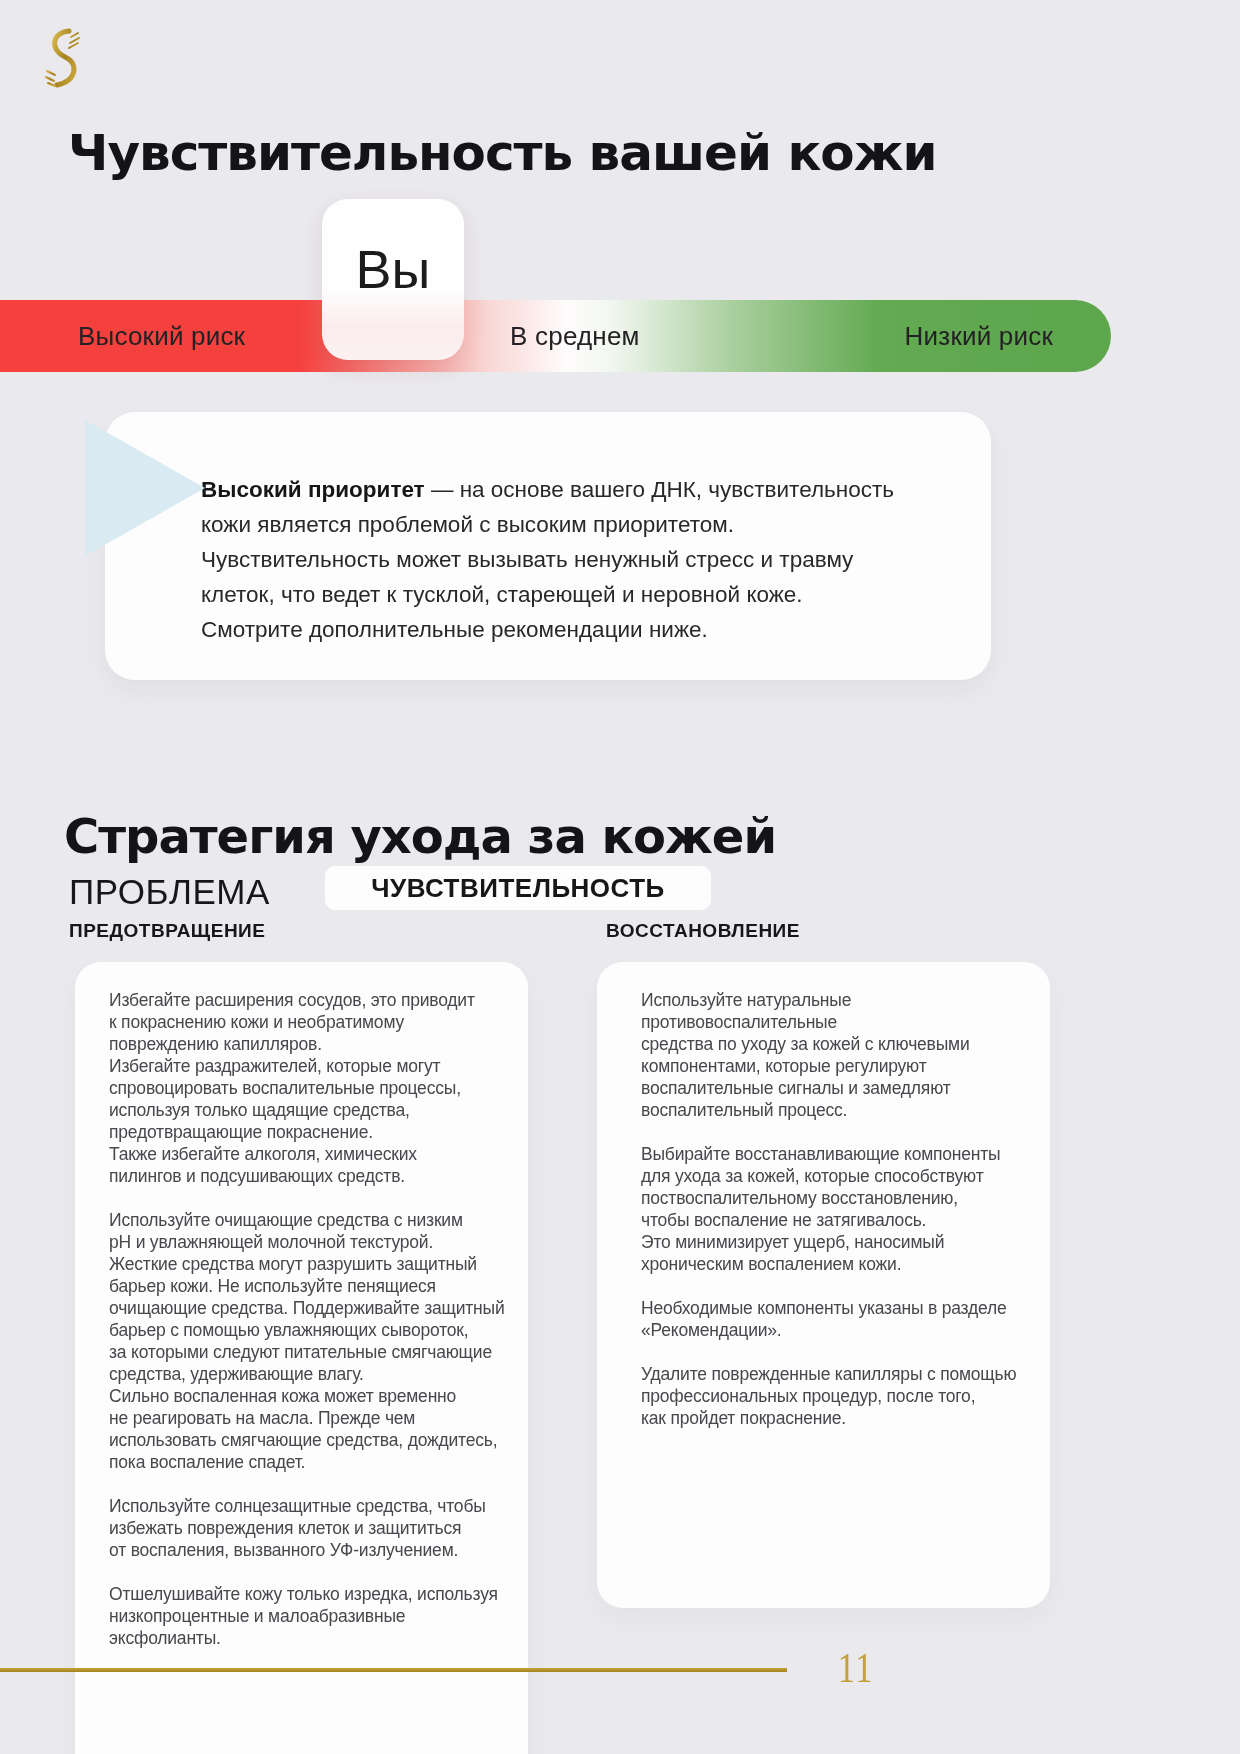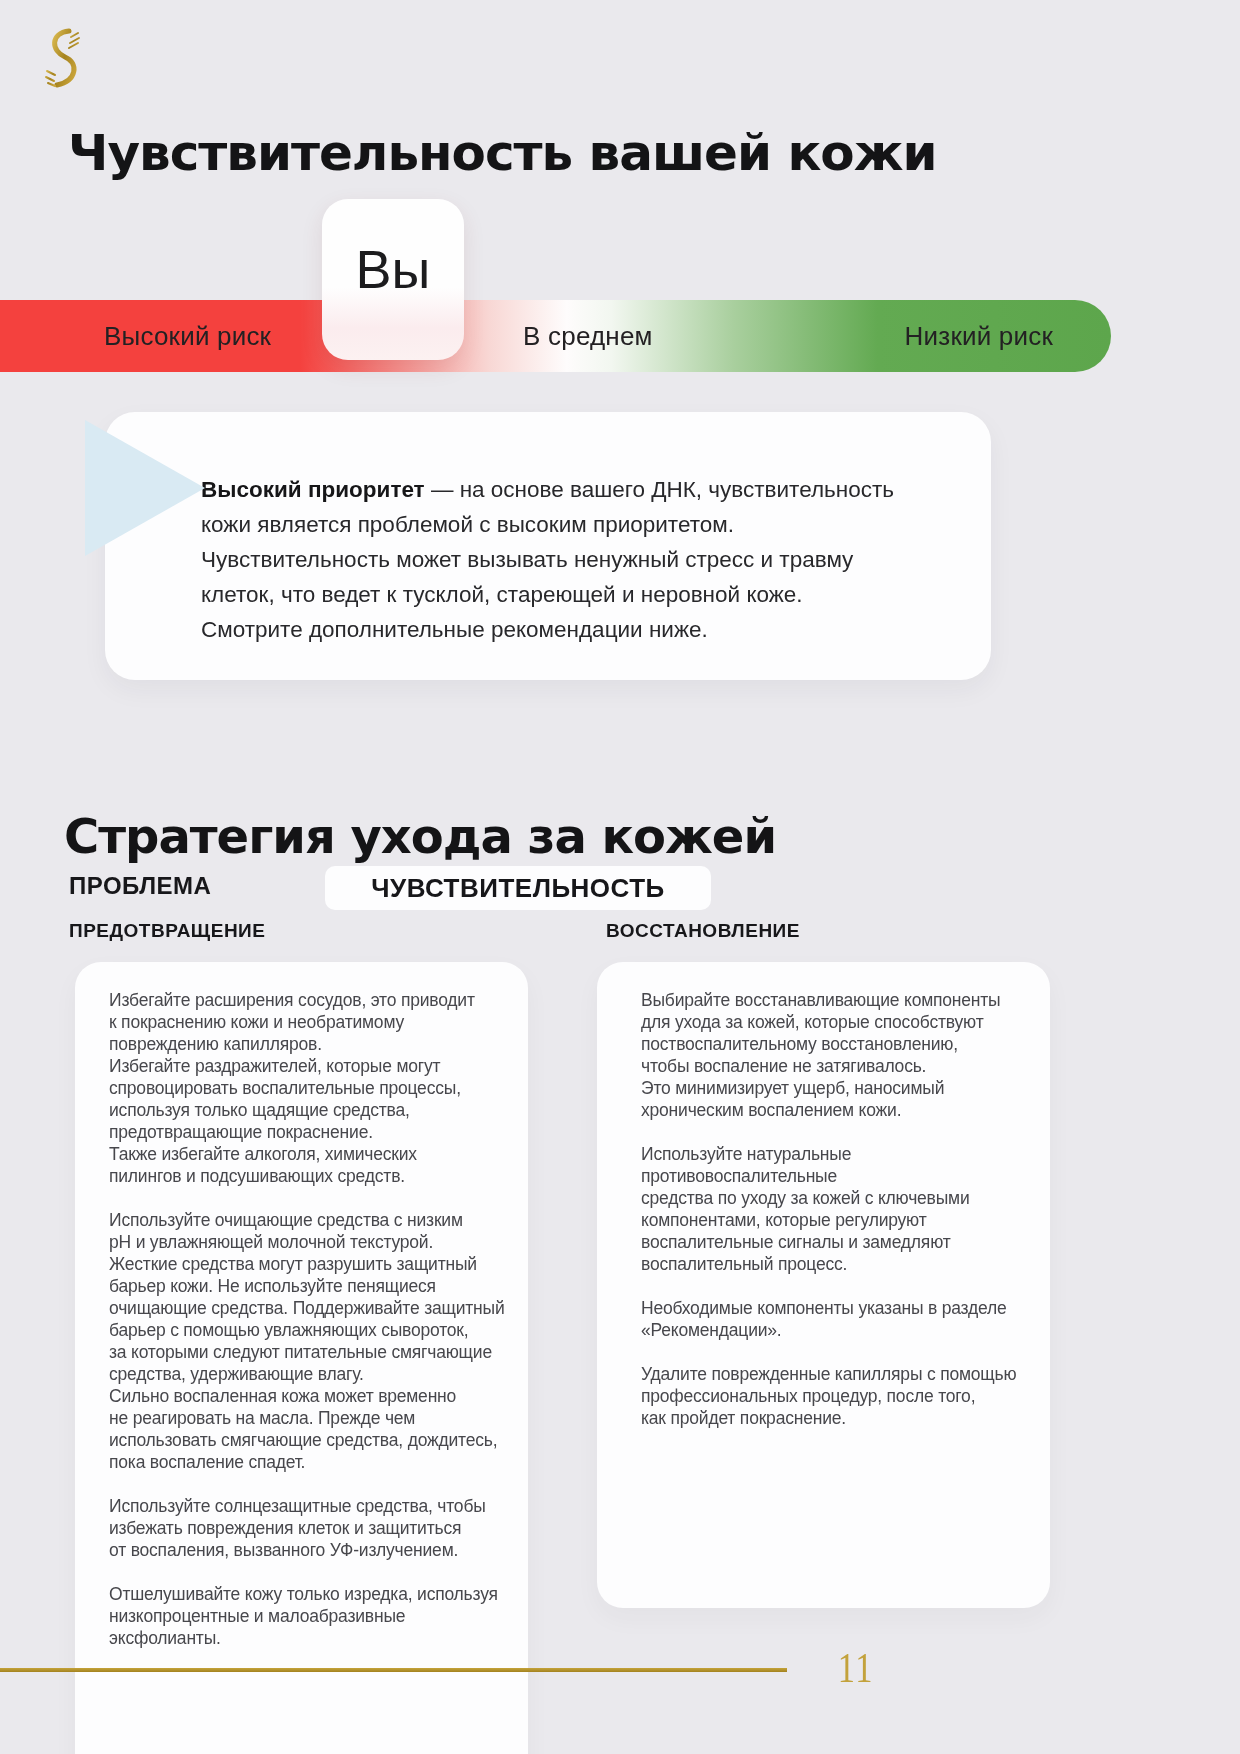--- a/index.html
+++ b/index.html
@@ -11,21 +11,21 @@
   .page-title{position:absolute;left:68px;top:92px;width:1050px;
     font-family:"DejaVu Sans",sans-serif;font-weight:800;font-size:50px;
     letter-spacing:-1px;color:#141416;line-height:1.1;}
 
   
   .risk-bar{position:absolute;left:0;top:300px;width:1111px;height:72px;
     border-radius:0 36px 36px 0;
     background:linear-gradient(90deg,#f4413e 0%,#f4413e 27%,#f8d7d4 44%,#fefcfc 51%,#f2f7f0 55%,#a9cf9e 66%,#63aa52 79%,#5da64c 100%);
     display:flex;align-items:center;justify-content:space-between;
     padding:0 58px 0 78px;box-sizing:border-box;z-index:1;}
-  .risk-label{font-size:26px;color:#232123;letter-spacing:0.2px;margin-left:26px;}
+  .risk-label{font-size:26px;color:#232123;letter-spacing:0.2px;}
   .you-marker{position:absolute;left:322px;top:199px;width:142px;height:161px;
     border-radius:26px;z-index:2;
     background:linear-gradient(180deg,#fefefe 0%,#fefefe 55%,#fbecee 80%,#fcf1f1 100%);
     box-shadow:0 8px 22px rgba(120,40,40,0.10);
     display:flex;justify-content:center;}
   .you-marker span{margin-top:39px;font-size:54px;font-weight:400;color:#1c1c1e;}
 
   
   .callout-box{position:absolute;left:105px;top:412px;width:886px;height:268px;
     background:#fdfdfe;border-radius:30px;box-shadow:0 10px 26px rgba(40,40,60,0.05);
@@ -33,21 +33,21 @@
   .callout-pointer{position:absolute;left:85px;top:420px;width:0;height:0;z-index:3;
     border-top:68px solid transparent;border-bottom:68px solid transparent;
     border-left:120px solid #d9eaf3;}
   .callout-text{margin:0;font-size:22.5px;line-height:35px;color:#28282b;white-space:pre-line;}
   .callout-text strong{font-weight:700;color:#161618;}
 
   
   .section-title{position:absolute;left:64px;top:768px;
     font-family:"DejaVu Sans",sans-serif;font-weight:800;font-size:48px;
     letter-spacing:-1px;color:#141416;}
-  .problem-label{position:absolute;left:69px;top:872px;font-weight:700;font-size:24px;
+  .problem-label{position:absolute;left:69px;top:872px;font-weight:400;font-size:35px;
     color:#17171a;letter-spacing:0.5px;}
   .problem-badge{position:absolute;left:325px;top:866px;width:386px;height:44px;
     background:#fdfdfe;border-radius:10px;display:flex;align-items:center;justify-content:center;
     font-weight:700;font-size:26px;color:#17171a;letter-spacing:0.5px;}
   .col-header{position:absolute;top:920px;font-weight:700;font-size:19px;
     color:#17171a;letter-spacing:0.5px;}
   .col-header.left{left:69px;}
   .col-header.right{left:606px;}
 
   .card{position:absolute;top:962px;background:#fdfdfe;border-radius:26px;
@@ -135,31 +135,31 @@
 использовать смягчающие средства, дождитесь,
 пока воспаление спадет.</p>
     <p>Используйте солнцезащитные средства, чтобы
 избежать повреждения клеток и защититься
 от воспаления, вызванного УФ-излучением.</p>
     <p>Отшелушивайте кожу только изредка, используя
 низкопроцентные и малоабразивные эксфолианты.</p>
   </div>
 
   <div class="card right">
+    <p>Используйте натуральные противовоспалительные
+средства по уходу за кожей с ключевыми
+компонентами, которые регулируют
+воспалительные сигналы и замедляют
+воспалительный процесс.</p>
     <p>Выбирайте восстанавливающие компоненты
 для ухода за кожей, которые способствуют
 поствоспалительному восстановлению,
 чтобы воспаление не затягивалось.
 Это минимизирует ущерб, наносимый
 хроническим воспалением кожи.</p>
-    <p>Используйте натуральные противовоспалительные
-средства по уходу за кожей с ключевыми
-компонентами, которые регулируют
-воспалительные сигналы и замедляют
-воспалительный процесс.</p>
     <p>Необходимые компоненты указаны в разделе
 «Рекомендации».</p>
     <p>Удалите поврежденные капилляры с помощью
 профессиональных процедур, после того,
 как пройдет покраснение.</p>
   </div>
 
   <div class="footer-line"></div>
   <div class="page-number">11</div>
 

